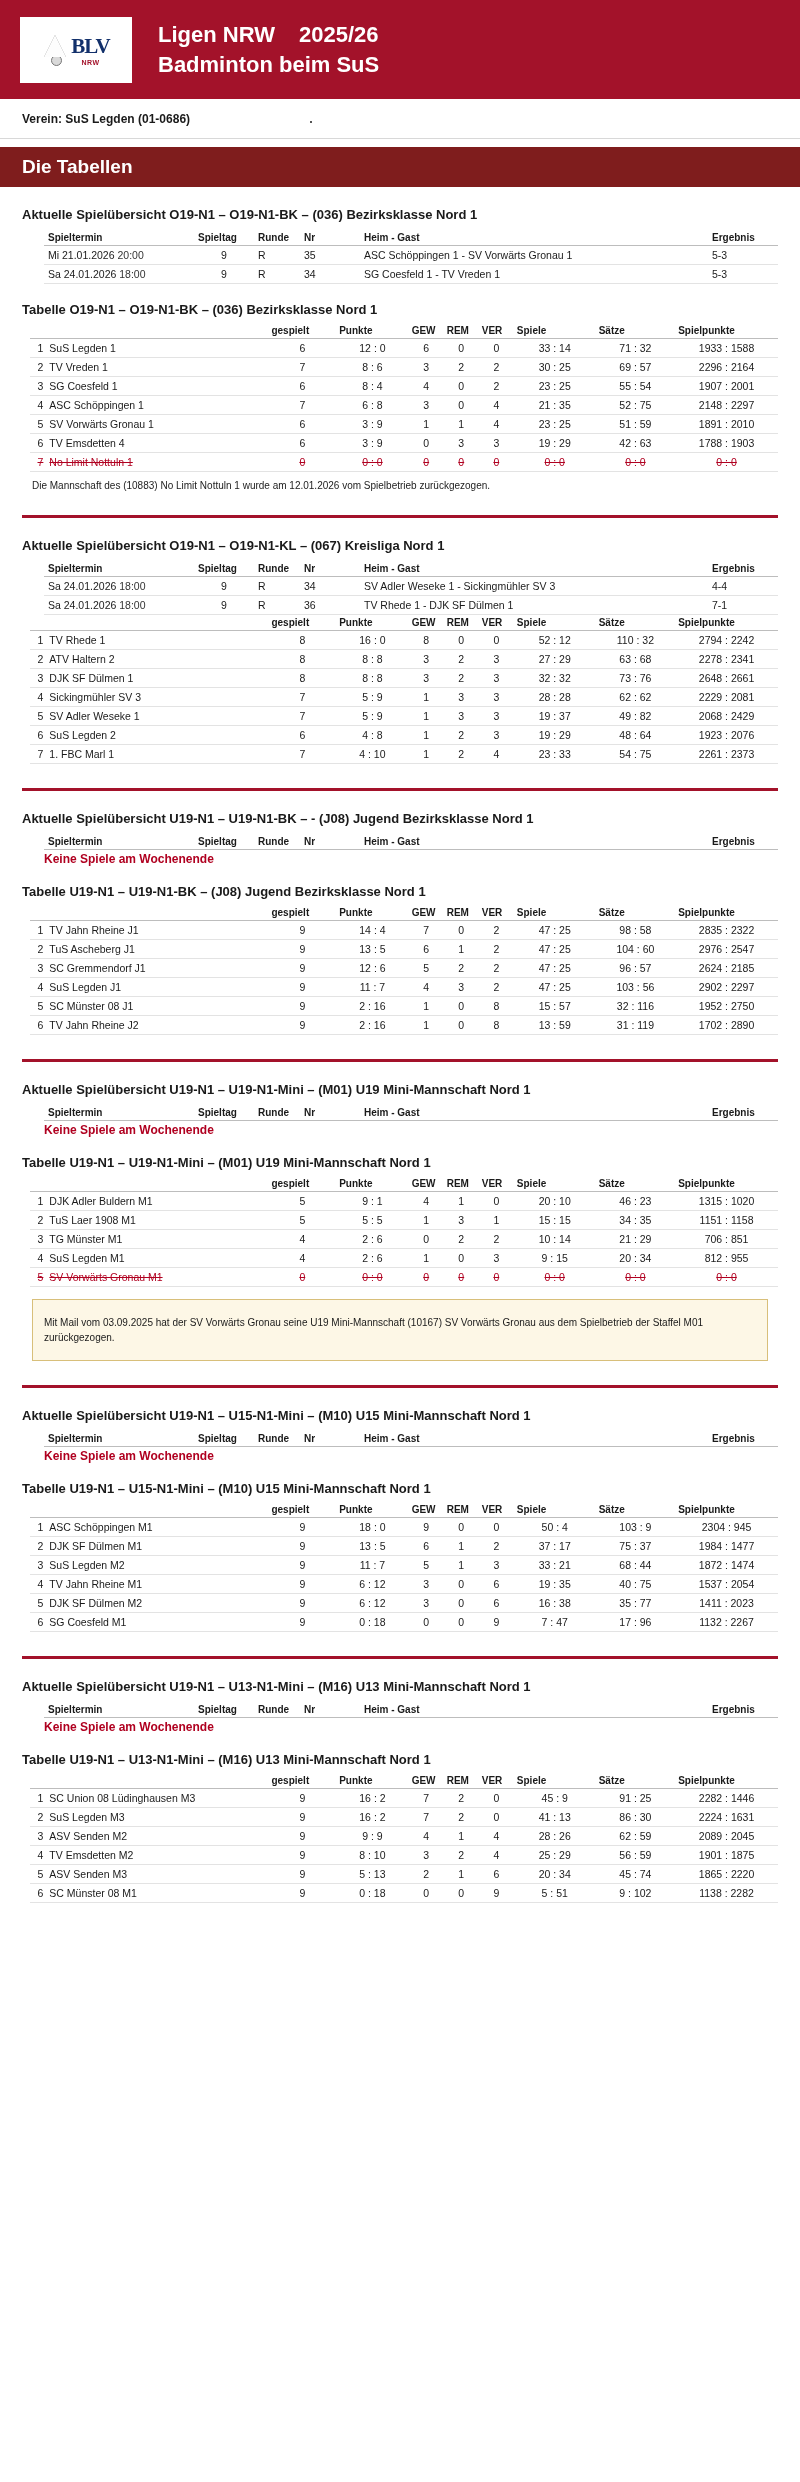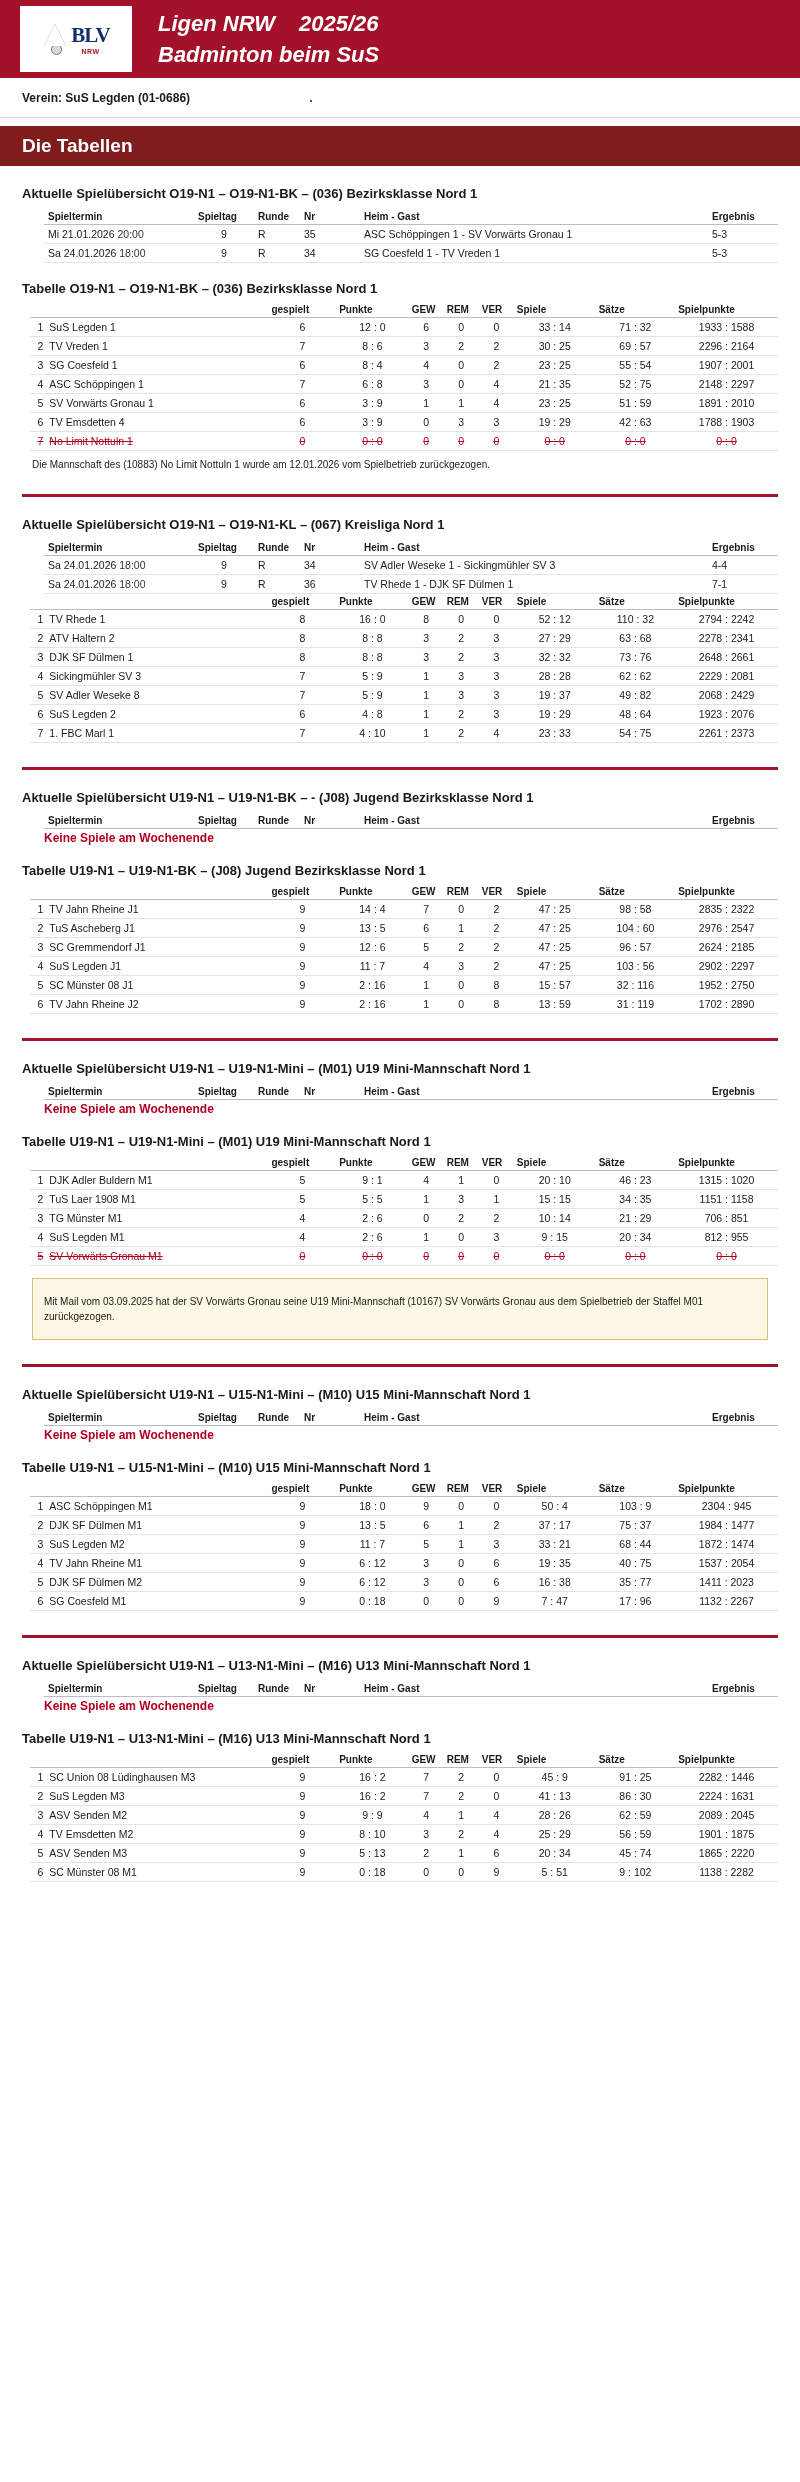--- a/index.html
+++ b/index.html
@@ -10,21 +10,21 @@
     font-family: "Liberation Sans", sans-serif;
     color: #1a1a1a;
     font-size: 11px;
   }
   .page { width: 800px; margin: 0 auto; padding: 0 0 20px 0; }
 
   
   .masthead {
     background: #a3122a;
     color: #ffffff;
-    height: 78px;
+    height: 99px;
     display: flex;
     align-items: center;
     padding-left: 20px;
     position: relative;
   }
   .logo {
     width: 112px; height: 66px;
     background: #ffffff;
     border: 2px solid #ffffff;
     display: flex; align-items: center; justify-content: center;
@@ -53,21 +53,21 @@
     filter: drop-shadow(0 0 0.5px #777);
   }
   .logo-text{
     font-family:"Liberation Serif", serif;
     font-weight:bold;font-size:21px;color:#12306b;letter-spacing:-1px;
   }
   .logo-sub{
     font-size:7px;color:#a3122a;font-weight:bold;letter-spacing:0.5px;
     text-align:center;
   }
-  .title-wrap { line-height: 1.25; font-style: italic; }
+  .title-wrap { line-height: 1.25; }
   .title-line1 { font-size: 22px; font-weight: bold; }
   .title-line1 .season { font-weight: bold; margin-left: 18px; }
   .title-line2 { font-size: 22px; font-weight: bold; margin-top: 3px; }
 
   .verein-bar {
     padding: 13px 22px 12px 22px;
     font-size: 12px;
     font-weight: bold;
     border-bottom: 1px solid #d8d8d8;
     position: relative;
@@ -419,21 +419,21 @@
               <td class="col-punkte">5  :  9</td>
               <td class="col-gew">1</td>
               <td class="col-rem">3</td>
               <td class="col-ver">3</td>
               <td class="col-spiele">28  :  28</td>
               <td class="col-saetze">62  :  62</td>
               <td class="col-spielpunkte">2229  :  2081</td>
             </tr>
             <tr>
               <td class="rank">5</td>
-              <td class="team col-team">SV Adler Weseke 8</td>
+              <td class="team col-team">SV Adler Weseke 1</td>
               <td class="col-gespielt">7</td>
               <td class="col-punkte">5  :  9</td>
               <td class="col-gew">1</td>
               <td class="col-rem">3</td>
               <td class="col-ver">3</td>
               <td class="col-spiele">19  :  37</td>
               <td class="col-saetze">49  :  82</td>
               <td class="col-spielpunkte">2068  :  2429</td>
             </tr>
             <tr>

